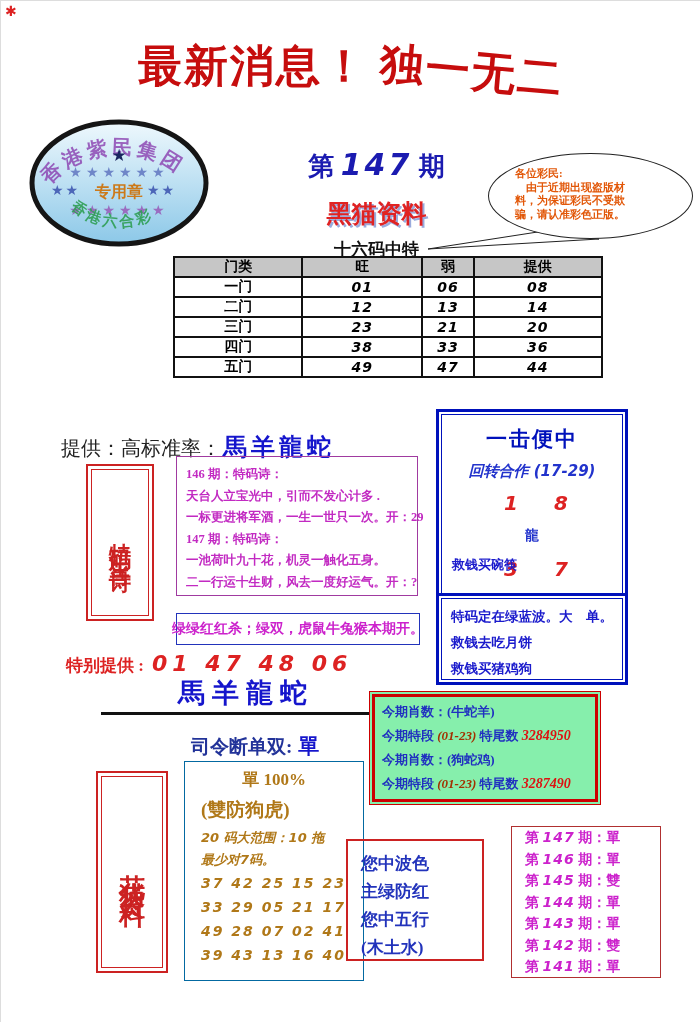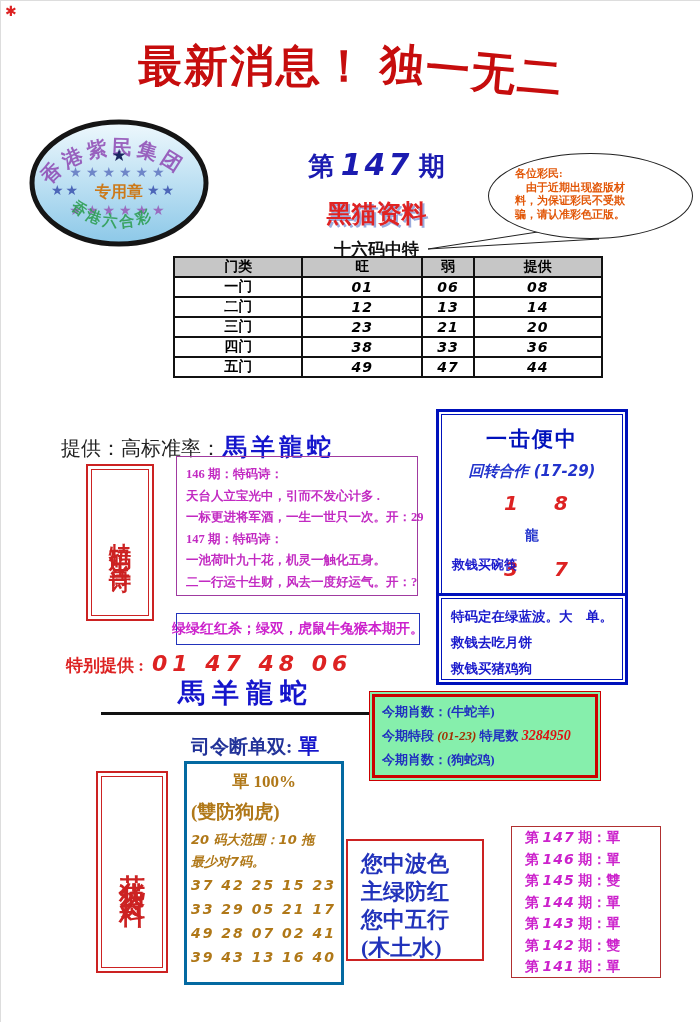--- a/index.html
+++ b/index.html
@@ -73,28 +73,28 @@
   .period{left:368px;top:690px;width:226px;border:1px solid #cc0000;padding:2px;background:#86efac;}
   .period .pinner{border:3px solid #cc0000;padding:3px 7px;}
   .period .ln{font-size:13px;font-weight:bold;line-height:24px;white-space:nowrap;}
   .period .blue{color:#2030c0;}
   .period .rng{color:#a33000;font-style:italic;}
   .period .rnum{color:#dd1111;font-style:italic;font-size:14px;text-align:center;}
 
   .commander{left:190px;top:731px;font-size:19px;font-weight:bold;color:#223399;white-space:nowrap;}
   .commander .val{color:#1515cc;font-size:21px;margin-left:6px;}
 
-  .oddbox{left:183px;top:760px;width:146px;height:208px;border:3px solid #0369a1;padding:5px 4px;color:#b07818;font-weight:bold;}
+  .oddbox{left:183px;top:760px;width:146px;height:208px;border:1px solid #0369a1;padding:5px 16px;color:#b07818;font-weight:bold;}
   .oddbox .l1{font-size:17px;text-align:center;line-height:26px;}
   .oddbox .l2{font-size:19px;line-height:34px;white-space:nowrap;}
   .oddbox .l3,.oddbox .l4{font-size:13px;line-height:22px;white-space:nowrap;}
   .oddbox .nrow{font-size:14px;line-height:24px;letter-spacing:2px;white-space:nowrap;}
 
   .colorbox{left:345px;top:838px;width:108px;height:100px;border:2px solid #cc2222;padding:9px 13px;}
-  .colorbox .ln{color:#2233bb;font-weight:bold;font-size:22px;line-height:28px;white-space:nowrap;}
+  .colorbox .ln{color:#2233bb;font-weight:bold;font-size:17px;line-height:28px;white-space:nowrap;}
 
   .history{left:490px;top:825px;width:122px;height:150px;border:1px solid #b03030;padding:0 13px;color:#cc22cc;font-weight:bold;margin-left:20px;}
   .history .row{font-size:14px;line-height:21.5px;white-space:nowrap;}
   .history .num{letter-spacing:1px;}
 </style>
 </head>
 <body>
 
 <div id="page">
 
@@ -238,20 +238,21 @@
   </div>
 
   <div class="abs fourz brush">馬羊龍蛇</div>
   <div class="abs fourz-line"></div>
 
   <div class="abs period">
     <div class="pinner">
       <div class="ln blue">今期肖数：(牛蛇羊)</div>
       <div class="ln"><span class="blue">今期特段 </span><span class="rng">(01-23)</span><span class="blue"> 特尾数 </span><span class="rnum">3284950</span></div>
       <div class="ln blue">今期肖数：(狗蛇鸡)</div>
+      <div class="ln"><span class="blue">今期特段 </span><span class="rng">(01-23)</span><span class="blue"> 特尾数 </span><span class="rnum">3287490</span></div>
     </div>
   </div>
 
   <div class="abs commander">
     <span>司令断单双:</span><span class="val brush">單</span>
   </div>
 
   <div class="abs oddbox">
     <div class="l1">單 100%</div>
     <div class="l2">(雙防狗虎)</div>

